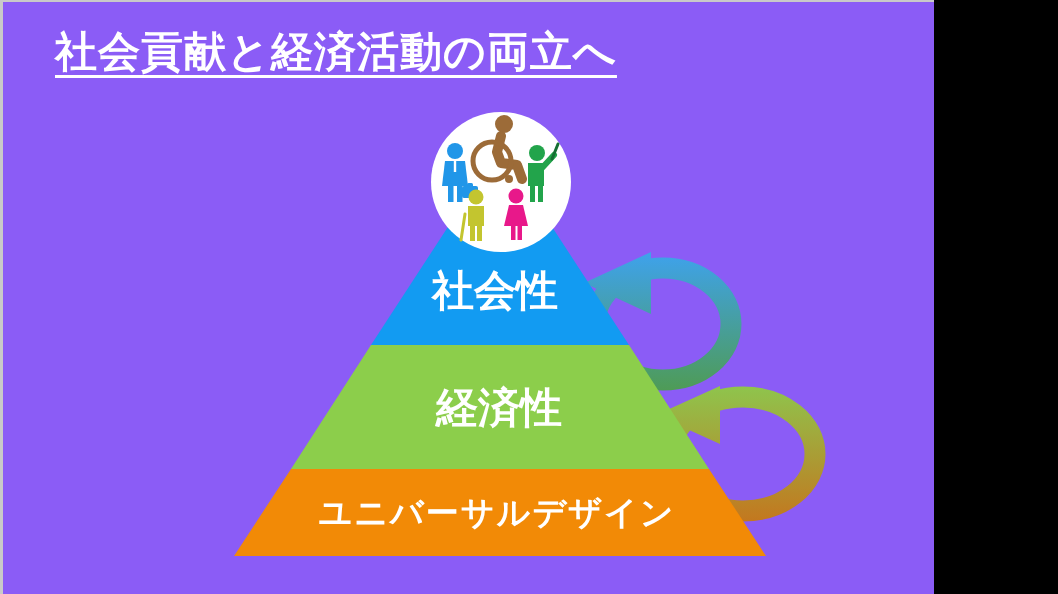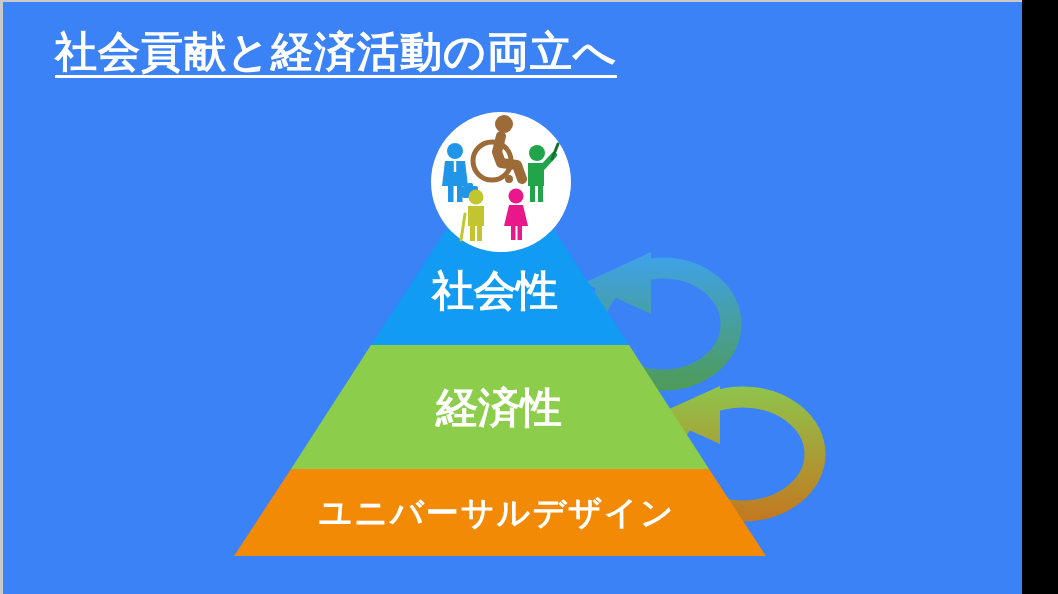--- a/index.html
+++ b/index.html
@@ -1,21 +1,21 @@
 <!DOCTYPE html>
 <html><head>
 <meta charset="utf-8">
 <style>
   html, body { margin: 0; padding: 0; background: #000; }
   .slide {
     position: relative;
-    width: 1022px;
+    width: 934px;
     height: 594px;
     box-sizing: border-box;
-    background: #3b82f6;
+    background: #8b5cf6;
     border-left: 3px solid #c9c9c9;
     border-top: 2px solid #c9c9c9;
     overflow: hidden;
     font-family: "Liberation Sans", sans-serif;
     padding-left: 48px;
   }
   .slide-title {
     position: absolute;
     left: 52px;
     top: 22px;

